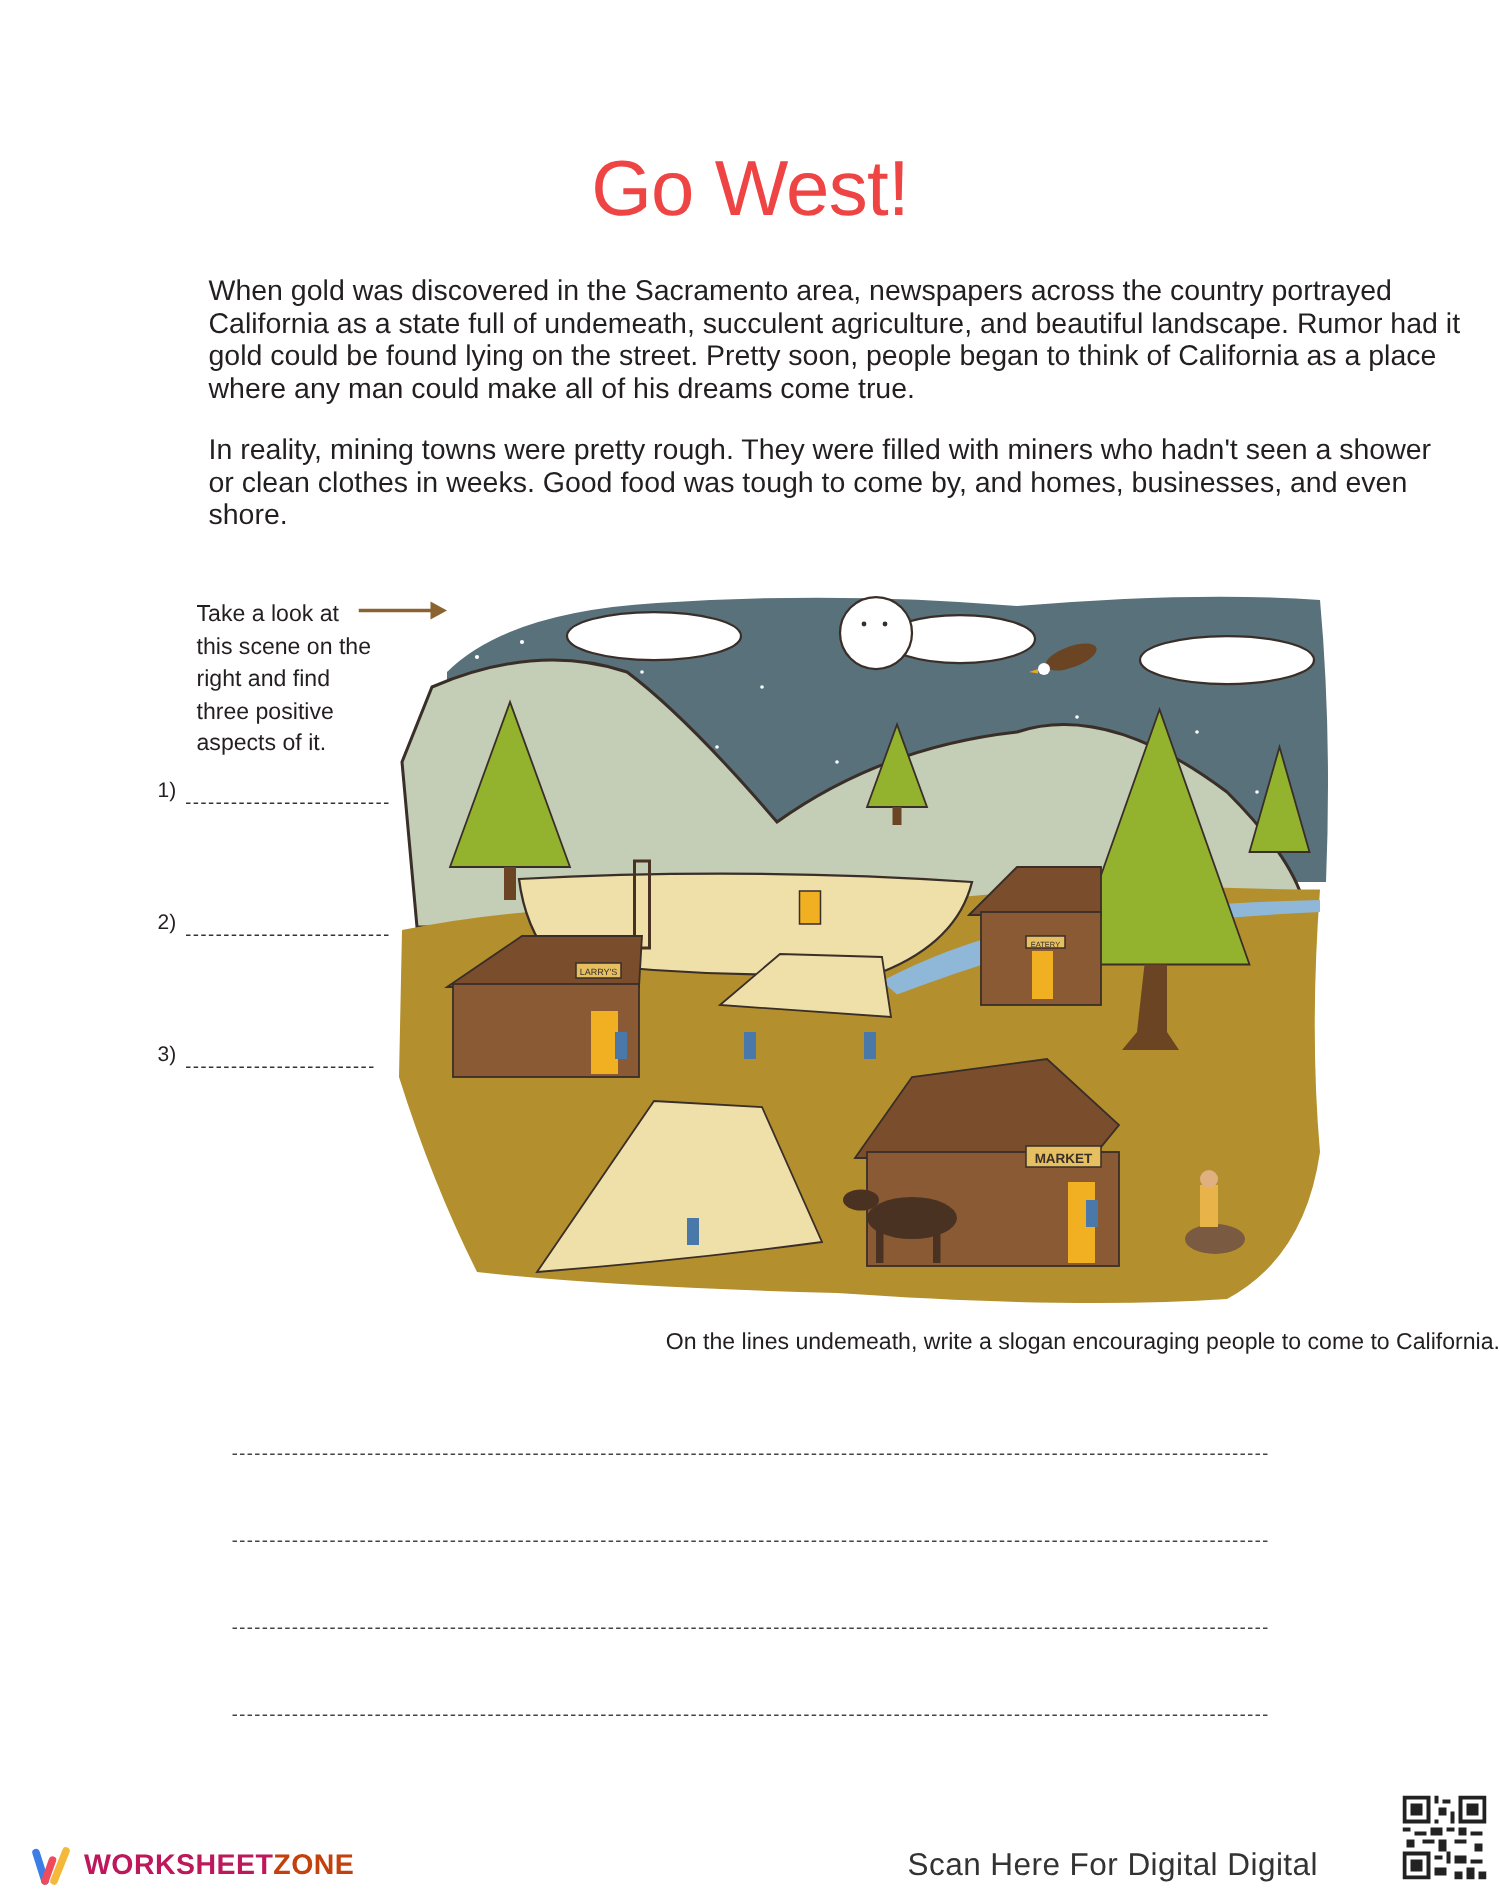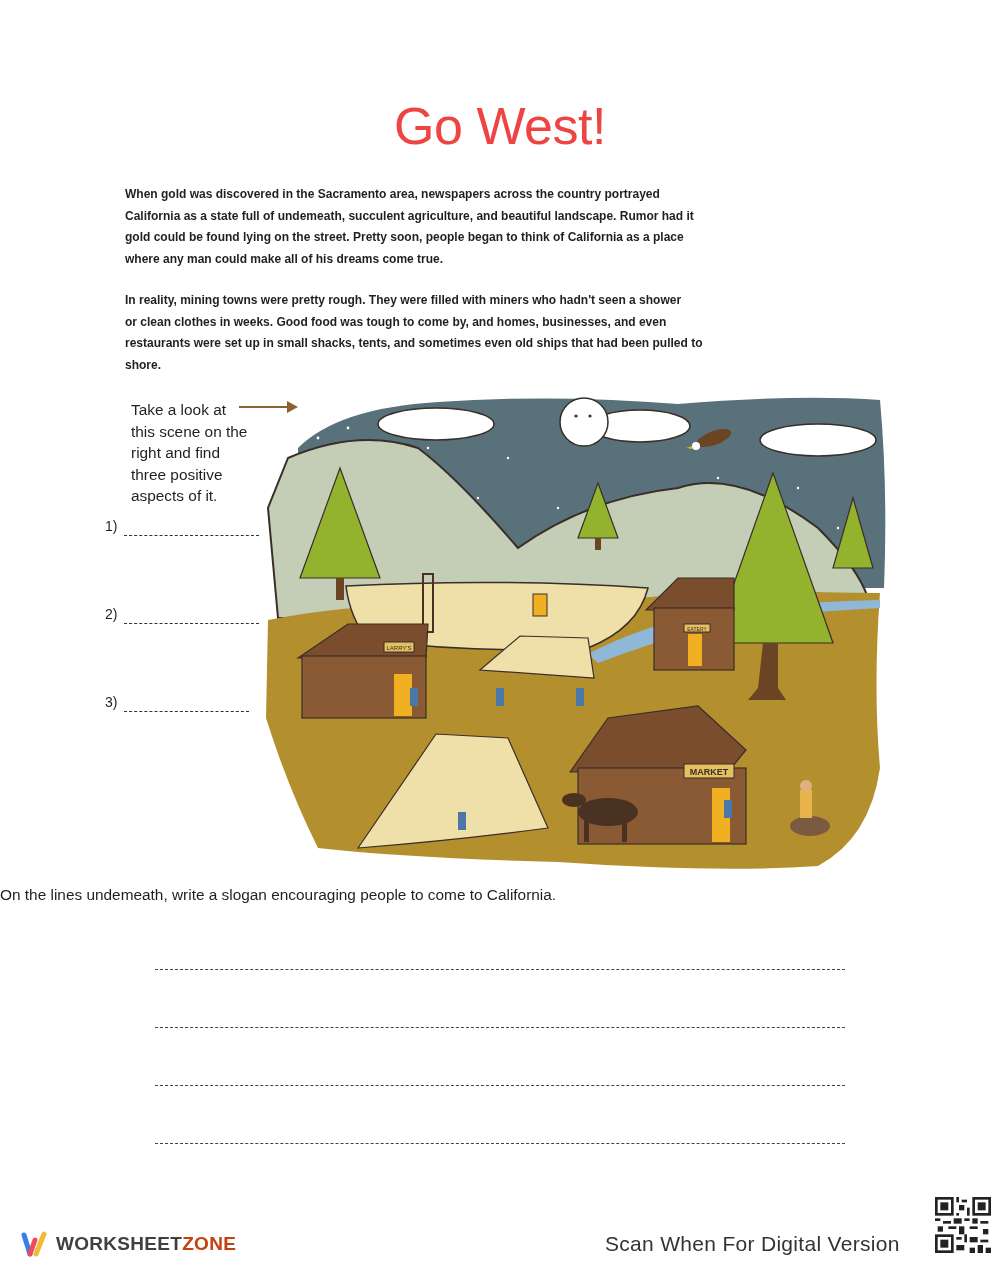--- a/index.html
+++ b/index.html
@@ -1,54 +1,53 @@
 <!DOCTYPE html>
 <html><head>
 <meta charset="utf-8">
 <style>
   html, body { margin: 0; padding: 0; background: #ffffff; }
   body { width: 1000px; height: 1263px; position: relative; overflow: hidden;
          font-family: "Liberation Sans", "DejaVu Sans", sans-serif; color: #231f20; }
   .title { position: absolute; left: 0; right: 0; top: 96px; text-align: center;
            font-size: 52px; color: #ef4444; letter-spacing: -0.5px; }
-  .para { position: absolute; left: 125px; width: 740px; font-size: 12px; line-height: 21.5px; font-weight: bold; }
+  .para { position: absolute; left: 139px; width: 740px; font-size: 19px; line-height: 21.5px; }
   .para span { display: block; white-space: nowrap; }
   #p1 { top: 184px; }
   #p2 { top: 290px; }
   .side { position: absolute; left: 131px; top: 399px; width: 140px; font-size: 15.4px; line-height: 21.5px; }
   .side span { display: block; white-space: nowrap; }
   .arrow { position: absolute; left: 239px; top: 400px; width: 60px; height: 14px; }
   .num { position: absolute; left: 105px; font-size: 14px; }
   .dash-short { position: absolute; height: 0; border-top: 1.3px dashed #333; }
   .scene { position: absolute; left: 258px; top: 388px; width: 640px; height: 490px; }
-  .instruction { position: absolute; left: 0; right: 0; top: 886px; text-align: left; font-size: 15.4px; }
+  .instruction { position: absolute; left: 0; right: 0; top: 886px; text-align: right; font-size: 15.4px; }
   .line { position: absolute; left: 155px; width: 690px; height: 0; border-top: 1.4px dashed #444; }
   .brand { position: absolute; left: 20px; top: 1228px; height: 32px; display: flex; align-items: center; gap: 8px; }
   .brand-text { font-weight: bold; font-size: 19px; letter-spacing: 0.3px; }
-  .brand-text .w { color: #404040; }
+  .brand-text .w { color: #be185d; }
   .brand-text .z { color: #c2410c; }
   .scan { position: absolute; left: 605px; top: 1232px; font-size: 21px; color: #333; letter-spacing: 0.3px; }
   .qr { position: absolute; left: 935px; top: 1197px; width: 56px; height: 56px; }
 </style>
 </head>
 <body>
 
 <div class="title">Go West!</div>
 
 <div class="para" id="p1">
   <span>When gold was discovered in the Sacramento area, newspapers across the country portrayed</span>
   <span>California as a state full of undemeath, succulent agriculture, and beautiful landscape. Rumor had it</span>
   <span>gold could be found lying on the street. Pretty soon, people began to think of California as a place</span>
   <span>where any man could make all of his dreams come true.</span>
 </div>
 
 <div class="para" id="p2">
   <span>In reality, mining towns were pretty rough. They were filled with miners who hadn't seen a shower</span>
   <span>or clean clothes in weeks. Good food was tough to come by, and homes, businesses, and even</span>
-  <span>restaurants were set up in small shacks, tents, and sometimes even old ships that had been pulled to</span>
   <span>shore.</span>
 </div>
 
 <div class="side">
   <span>Take a look at</span>
   <span>this scene on the</span>
   <span>right and find</span>
   <span>three positive</span>
   <span>aspects of it.</span>
 </div>
@@ -192,21 +191,21 @@
   <svg width="28" height="28" viewBox="0 0 28 28">
     <line x1="4" y1="5" x2="10" y2="24" stroke="#3d7ee6" stroke-width="5" stroke-linecap="round"></line>
     <line x1="10" y1="24" x2="15" y2="10" stroke="#ef4b5c" stroke-width="5" stroke-linecap="round"></line>
     <line x1="16" y1="24" x2="24" y2="4" stroke="#f4b93a" stroke-width="5" stroke-linecap="round"></line>
   </svg>
   <span class="brand-text">
     <span class="w">WORKSHEET</span><span class="z">ZONE</span>
   </span>
 </div>
 
-<div class="scan">Scan When For Digital Version</div>
+<div class="scan">Scan Here For Digital Digital</div>
 
 <svg class="qr" viewBox="0 0 21 21">
   <rect width="21" height="21" fill="#ffffff"></rect>
   <g fill="#222">
     <rect x="0" y="0" width="7" height="7"></rect>
       <rect x="1" y="1" width="5" height="5" fill="#fff"></rect>
       <rect x="2" y="2" width="3" height="3"></rect>
     <rect x="14" y="0" width="7" height="7"></rect>
       <rect x="15" y="1" width="5" height="5" fill="#fff"></rect>
       <rect x="16" y="2" width="3" height="3"></rect>

